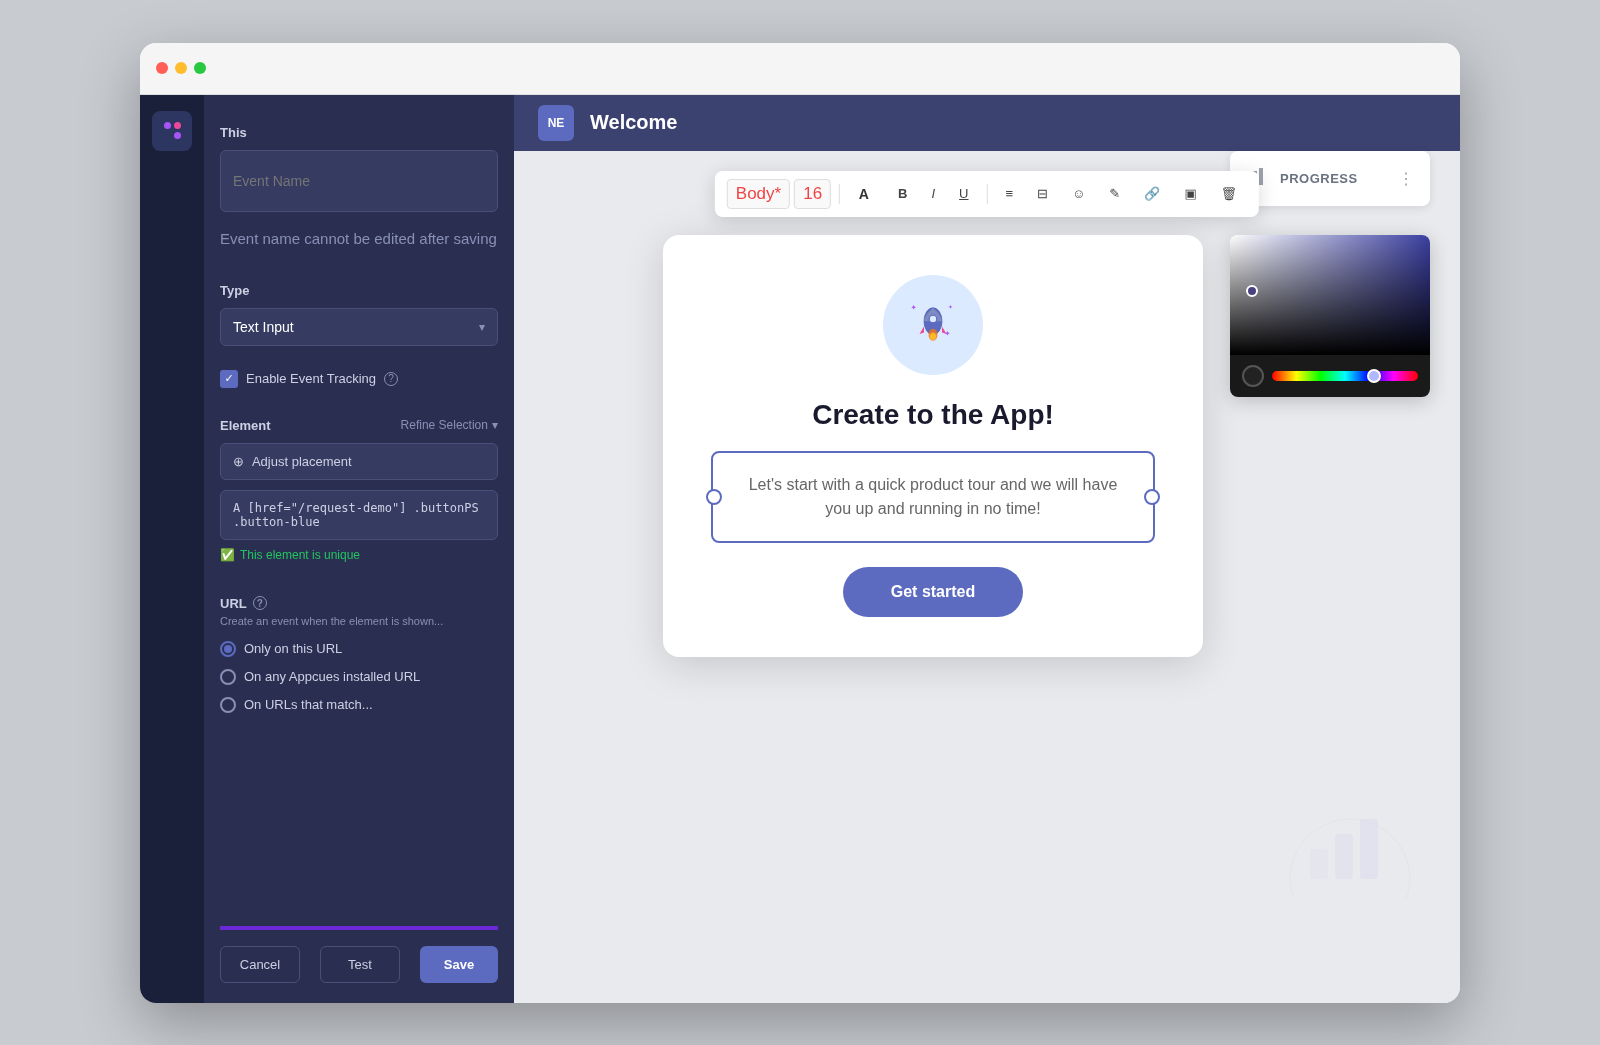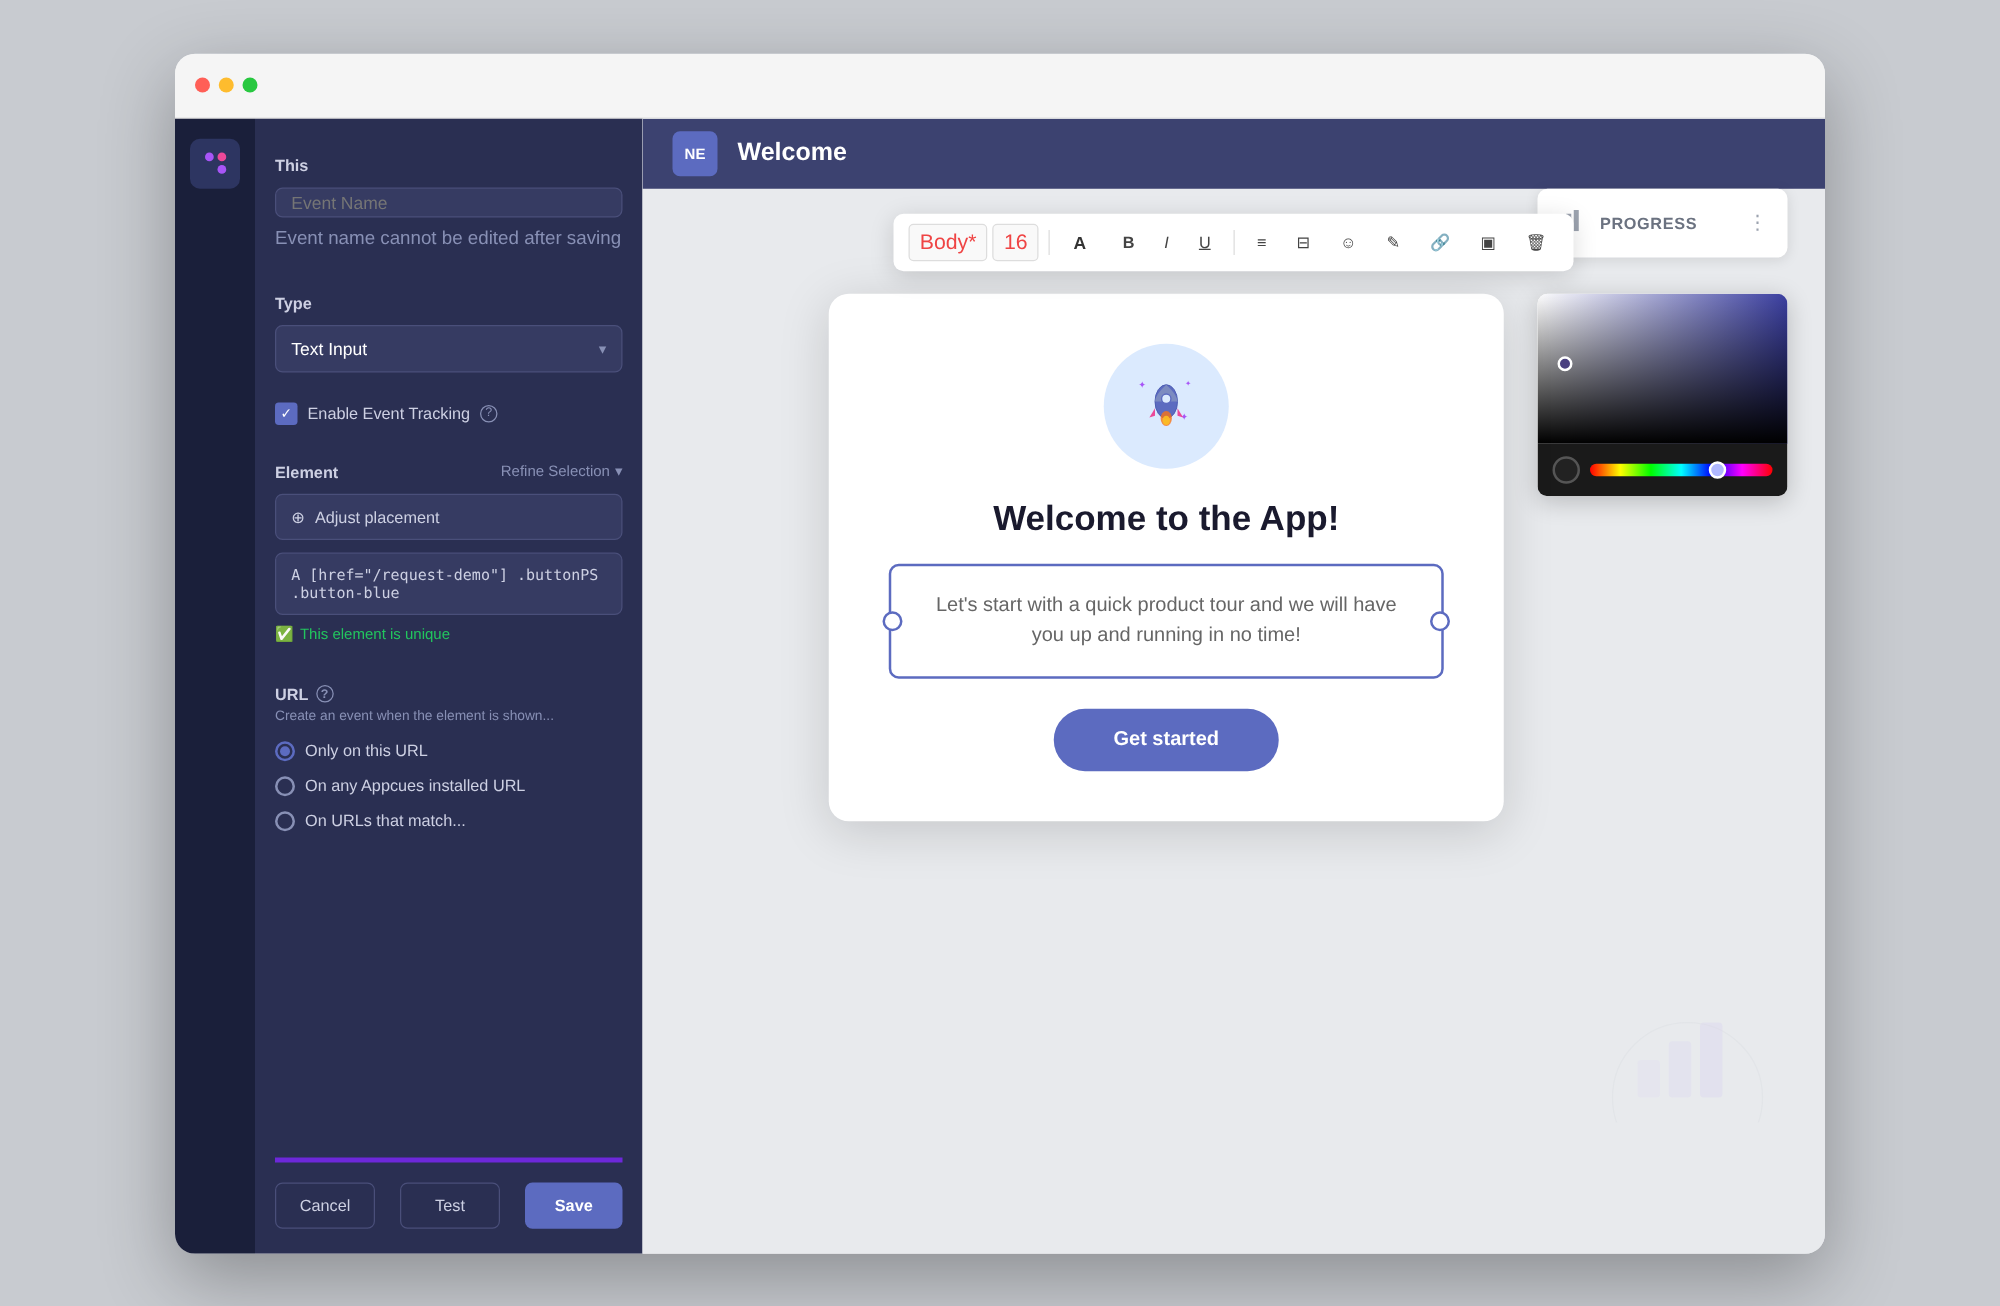--- a/index.html
+++ b/index.html
@@ -101,24 +101,24 @@
       font-size: 13px;
       font-weight: 600;
       color: #cdd0e3;
       margin-bottom: 10px;
     }
 
     .text-input-field {
       background: #363b62;
       border: 1px solid #4a4f7a;
       border-radius: 6px;
-      padding: 3px 12px;
+      padding: 22px 12px;
       color: #fff;
       font-size: 14px;
-      margin-bottom: 8px;
+      margin-bottom: 18px;
       width: 100%;
     }
 
     .helper-text {
       font-size: 15px;
       color: #8890b5;
       margin-bottom: 16px;
     }
 
     .section-divider {
@@ -788,21 +788,21 @@
             <circle cx="40" cy="32" r="5" fill="#dbeafe" stroke="#5c6bc0" stroke-width="1.5"></circle>
 
             <path d="M28 42 L22 52 L28 50Z" fill="#ec4899"></path>
             <path d="M52 42 L58 52 L52 50Z" fill="#ec4899"></path>
 
             <ellipse cx="40" cy="53" rx="6" ry="8" fill="#f97316" opacity="0.8"></ellipse>
             <ellipse cx="40" cy="55" rx="4" ry="5" fill="#fbbf24" opacity="0.9"></ellipse>
           </svg>
         </div>
 
-        <h2 class="welcome-title">Welcome to the App!</h2>
+        <h2 class="welcome-title">Create to the App!</h2>
 
         <div class="welcome-text-box">
           <p class="welcome-description">Let's start with a quick product tour and we will have you up and running in no time!</p>
         </div>
 
         <button class="get-started-btn">Get started</button>
       </div>
 
       <div class="color-picker">
         <div class="color-gradient">

